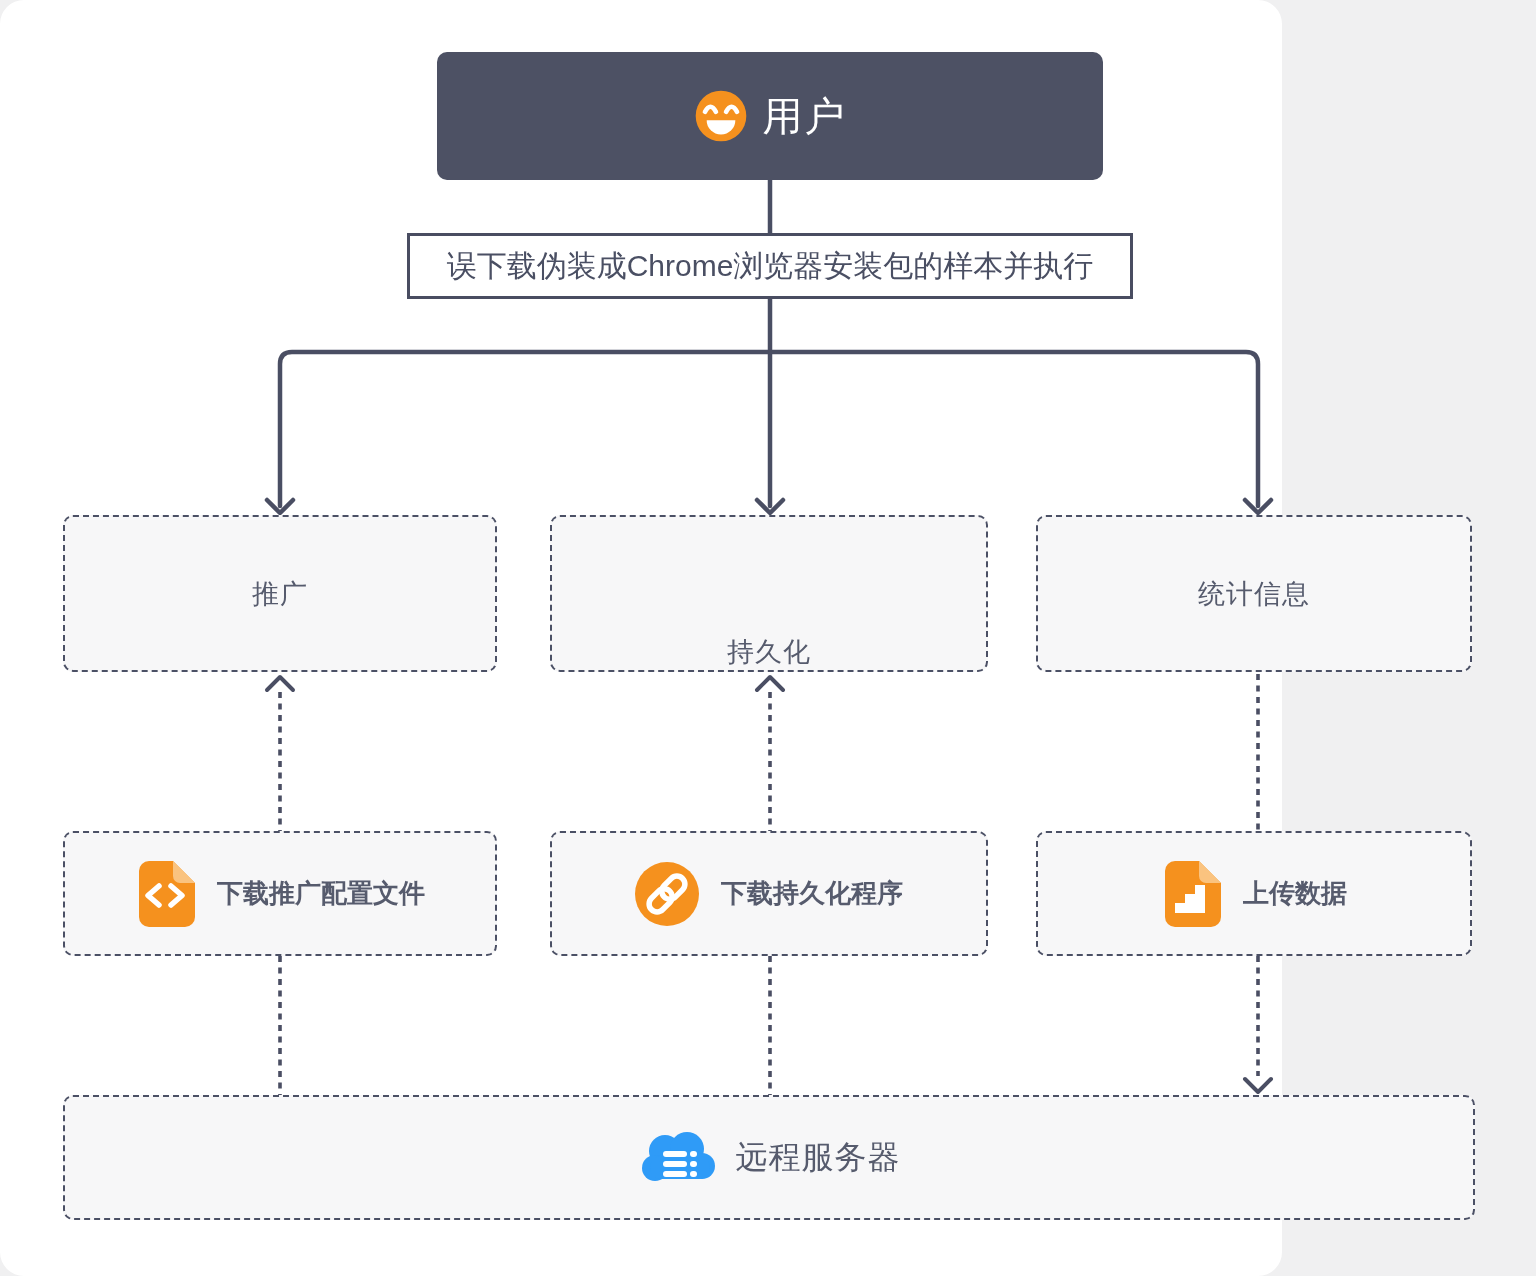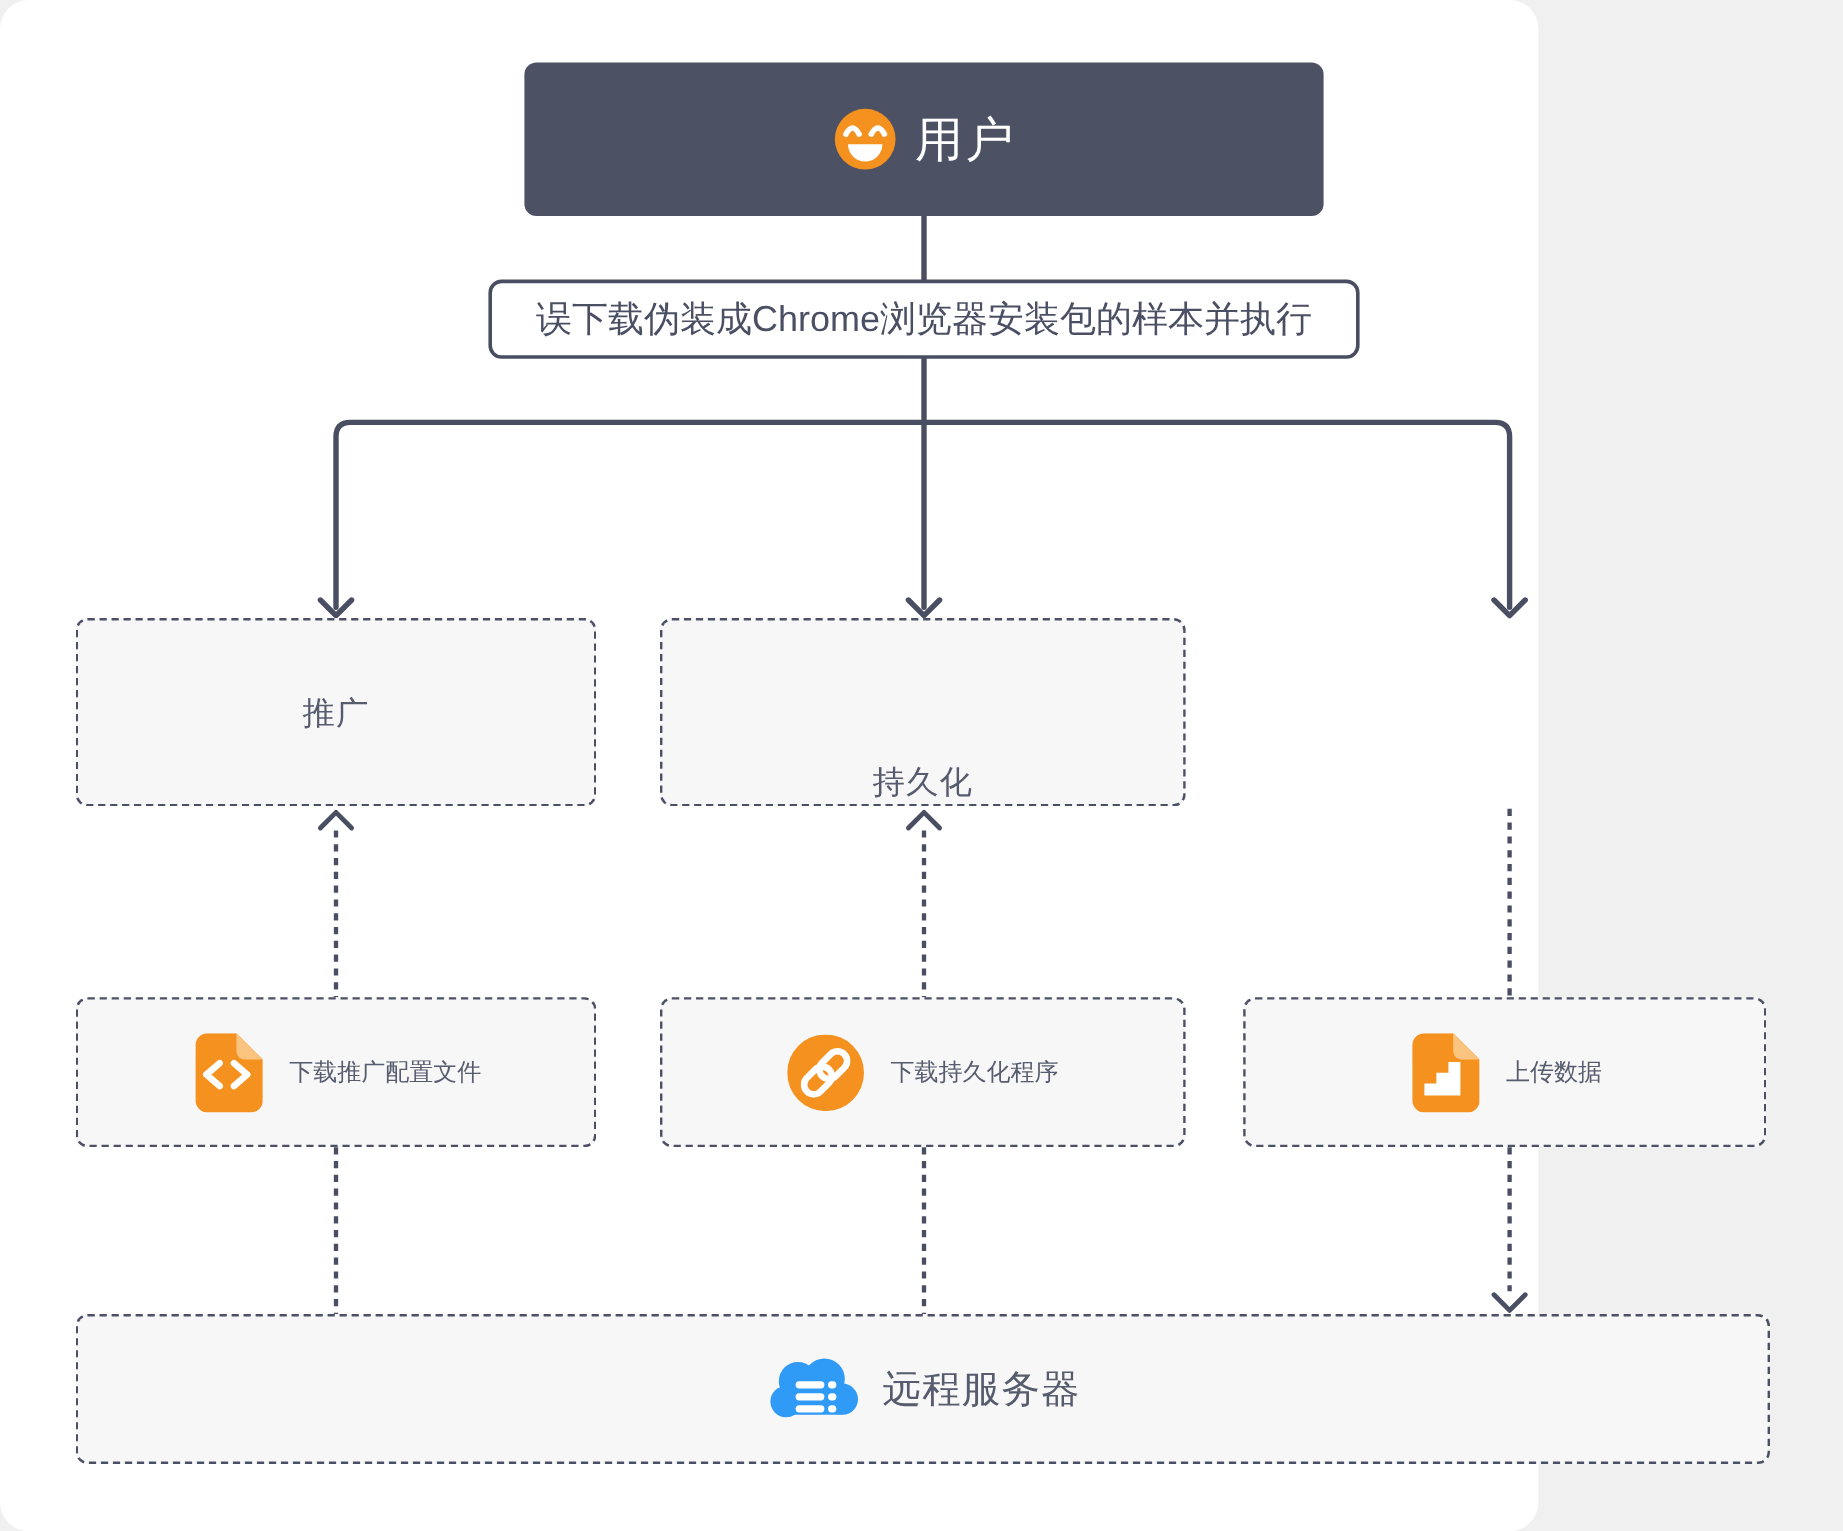--- a/index.html
+++ b/index.html
@@ -3,29 +3,29 @@
 <meta charset="utf-8">
 <style>
   html,body{margin:0;padding:0;background:#eef0f2;}
   body{font-family:"Liberation Sans","DejaVu Sans",sans-serif;}
   .stage{position:relative;width:1536px;height:1276px;background:#f0f0f1;overflow:hidden;}
   .canvas{position:absolute;left:0;top:0;width:1282px;height:1276px;background:#ffffff;border-radius:24px;}
   .connectors{position:absolute;left:0;top:0;width:1536px;height:1276px;pointer-events:none;}
   .node{position:absolute;display:flex;align-items:center;justify-content:center;box-sizing:border-box;}
   .user-node{left:437px;top:52px;width:666px;height:128px;background:#4d5164;border-radius:10px;gap:15px;}
   .user-node .label{color:#ffffff;font-size:40px;font-weight:500;letter-spacing:2px;}
-  .action-node{left:407px;top:233px;width:726px;height:66px;background:#ffffff;border:3px solid #494d61;border-radius:11px;}
+  .action-node{left:407px;top:233px;width:726px;height:66px;background:#ffffff;border:3px solid #494d61;border-radius:0;}
   .action-node .label{color:#4a4f63;font-size:30px;}
   .dashed-box{background:#f7f7f8;border:2.5px dashed #4b5065;border-radius:10px;}
   .cat-node .label{color:#565b6d;font-size:27px;letter-spacing:1px;}
   .cat-1{left:63px;top:515px;width:434px;height:157px;}
   .cat-2{left:550px;top:515px;width:438px;height:157px;align-items:flex-end;}
   .cat-3{left:1036px;top:515px;width:436px;height:157px;}
   .task-node{gap:22px;}
-  .task-node .label{color:#565b6d;font-size:20px;}
+  .task-node .label{color:#565b6d;font-size:26px;font-weight:bold;}
   .task-1{left:63px;top:831px;width:434px;height:125px;}
   .task-2{left:550px;top:831px;width:438px;height:125px;}
   .task-3{left:1036px;top:831px;width:436px;height:125px;}
   .server-node{left:63px;top:1095px;width:1412px;height:125px;gap:18px;}
   .server-node .label{color:#565b6d;font-size:32px;letter-spacing:1px;}
   .icon{display:inline-flex;align-items:center;justify-content:center;}
   .icon svg{display:block;}
 </style>
 </head>
 <body>
@@ -74,20 +74,23 @@
 
     <div class="node action-node">
       <span class="label">误下载伪装成Chrome浏览器安装包的样本并执行</span>
     </div>
 
     <div class="node dashed-box cat-node cat-1">
       <span class="label">推广</span>
     </div>
     <div class="node dashed-box cat-node cat-2">
       <span class="label">持久化</span>
+    </div>
+    <div class="node dashed-box cat-node cat-3">
+      <span class="label">统计信息</span>
     </div>
 
     <div class="node dashed-box task-node task-1">
       <span class="icon">
         <svg width="60" height="66" viewBox="0 0 60 66">
           <path d="M4 10 a10 10 0 0 1 10 -10 h24 l22 22 v34 a10 10 0 0 1 -10 10 h-36 a10 10 0 0 1 -10 -10 z" fill="#f5911e"></path>
           <path d="M38 0 l22 22 h-15 a7 7 0 0 1 -7 -7 z" fill="#fac37f"></path>
           <path d="M24 25 l-11 9.5 11 9.5" stroke="#ffffff" stroke-width="5.5" fill="none" stroke-linecap="round" stroke-linejoin="round"></path>
           <path d="M36 25 l11 9.5 -11 9.5" stroke="#ffffff" stroke-width="5.5" fill="none" stroke-linecap="round" stroke-linejoin="round"></path>
         </svg>

